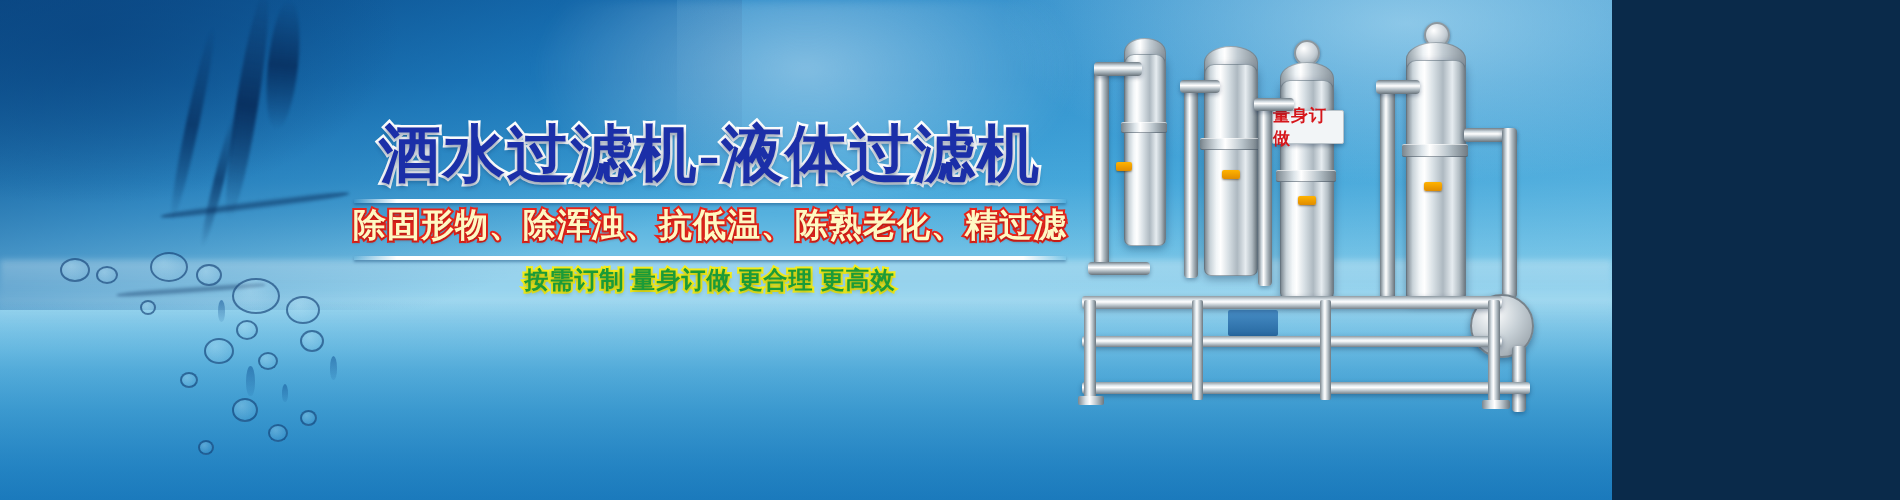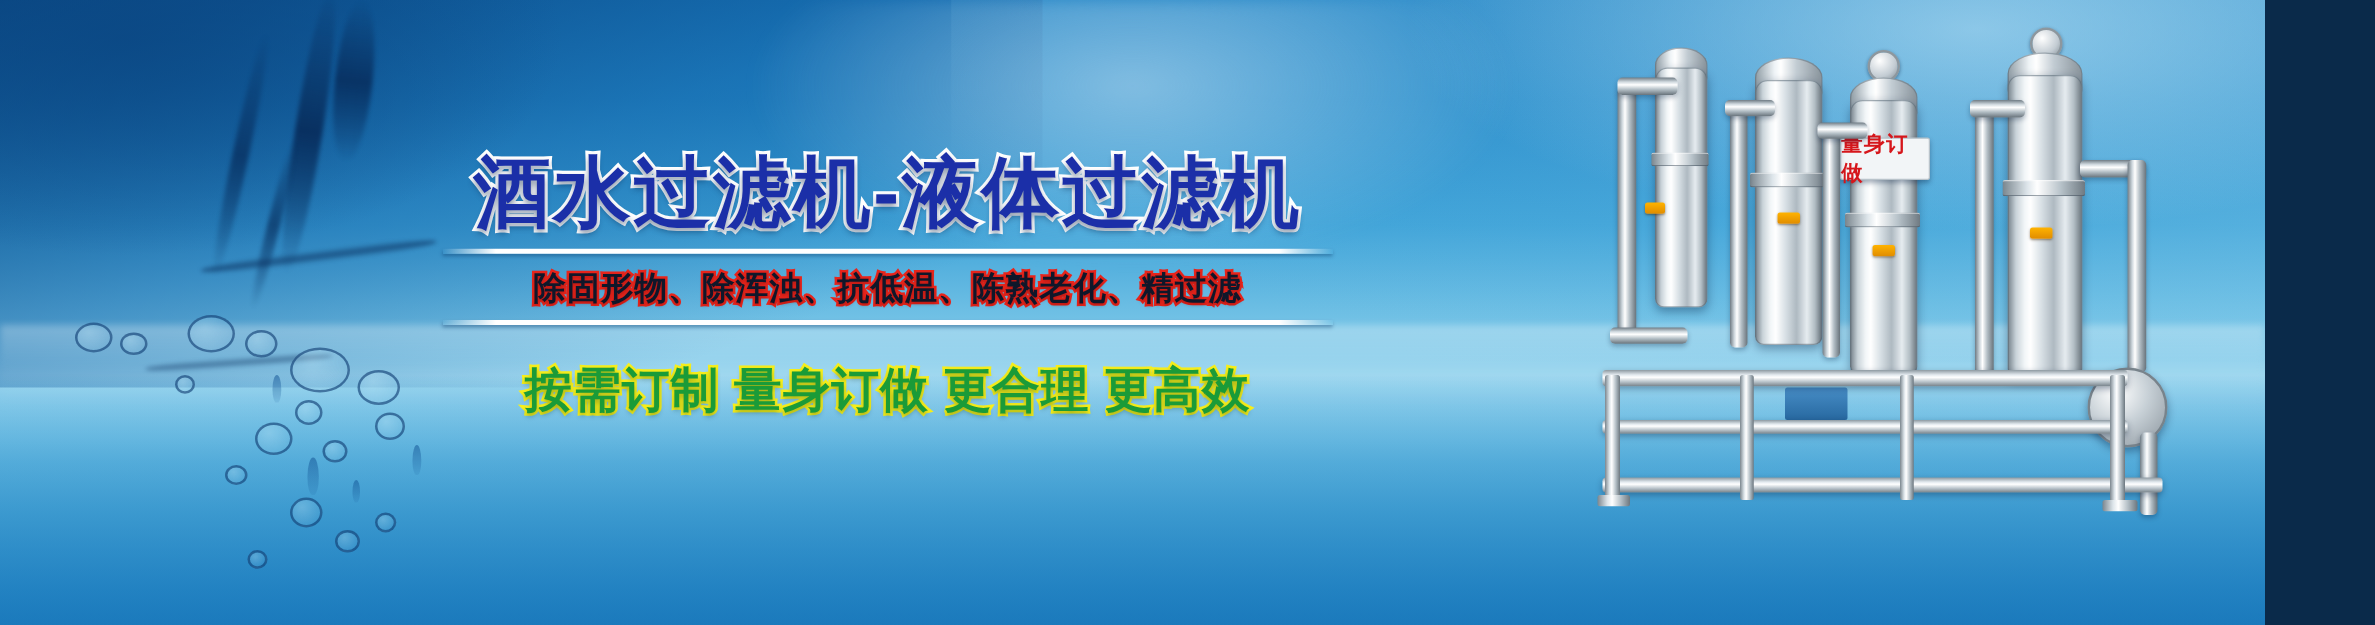--- a/index.html
+++ b/index.html
@@ -1,25 +1,24 @@
 <!DOCTYPE html>
 <html><head>
 <meta charset="utf-8">
 <style>
   html, body {
     margin: 0; padding: 0; background: #0a2a4a;
   }
   #banner {
     position: relative;
-    width: 1788px;
+    width: 1612px;
     height: 500px;
     overflow: hidden;
-    font-family: Liberation Sans, sans-serif;
+    font-family: Liberation Serif, serif;
     background: #1a7fc1;
-    padding-left: 24px;
   }
 
   
   .bg-base {
     position: absolute; inset: 0;
     background:
       linear-gradient(180deg,
         #1b7ec2 0%,
         #2489c9 16%,
         #3fa3d8 36%,
@@ -107,33 +106,32 @@
   .rule {
     height: 4px;
     margin: 10px auto 0 auto;
     width: 712px;
     background: linear-gradient(90deg, rgba(255,255,255,0) 0%, #ffffff 6%, #ffffff 94%, rgba(255,255,255,0) 100%);
     box-shadow: 0 2px 3px rgba(0,40,90,.35);
   }
   .rule.bottom { margin: 8px auto 0 auto; }
 
   .title-sub {
-    margin-top: 10px;
-    font-size: 26px;
+    font-size: 33px;
     font-weight: bold;
     letter-spacing: 1px;
-    color: #0f172a;
+    color: #fef9c3;
     white-space: nowrap;
     -webkit-text-stroke: 4px #e8251c;
     paint-order: stroke fill;
     text-shadow: 0 2px 3px rgba(80,0,0,.35);
   }
   .title-tag {
-    margin-top: 27px;
-    font-size: 38px;
+    margin-top: 4px;
+    font-size: 24px;
     font-weight: bold;
     letter-spacing: 1px;
     color: #1a9b38;
     white-space: nowrap;
     -webkit-text-stroke: 4px #f7ef1b;
     paint-order: stroke fill;
     text-shadow: 0 2px 4px rgba(0,50,20,.35);
   }
 
   

